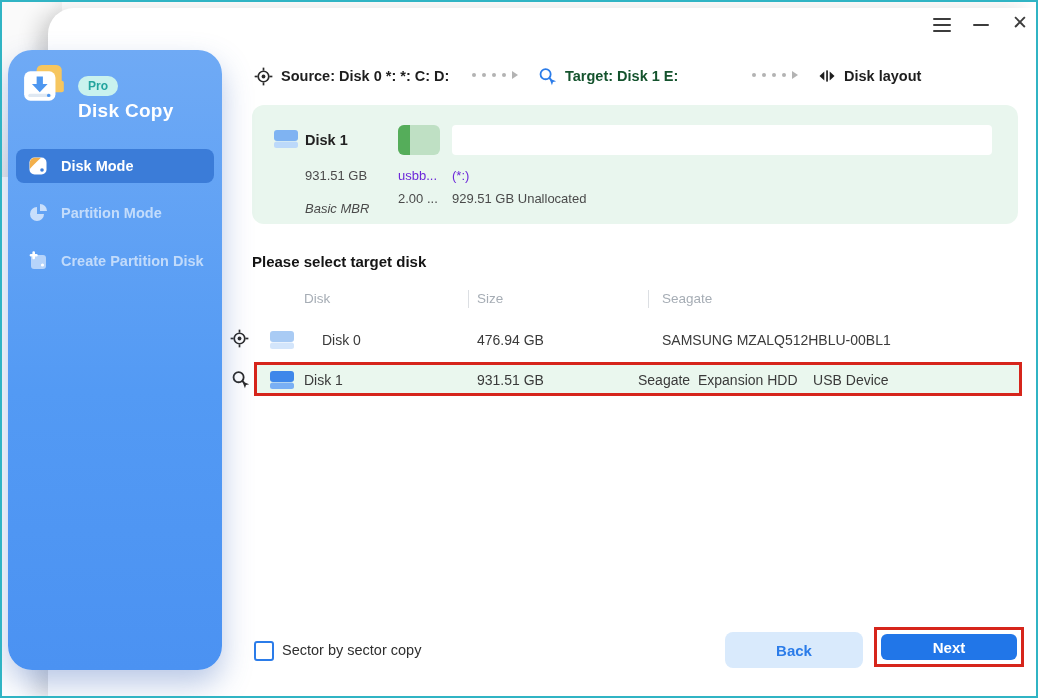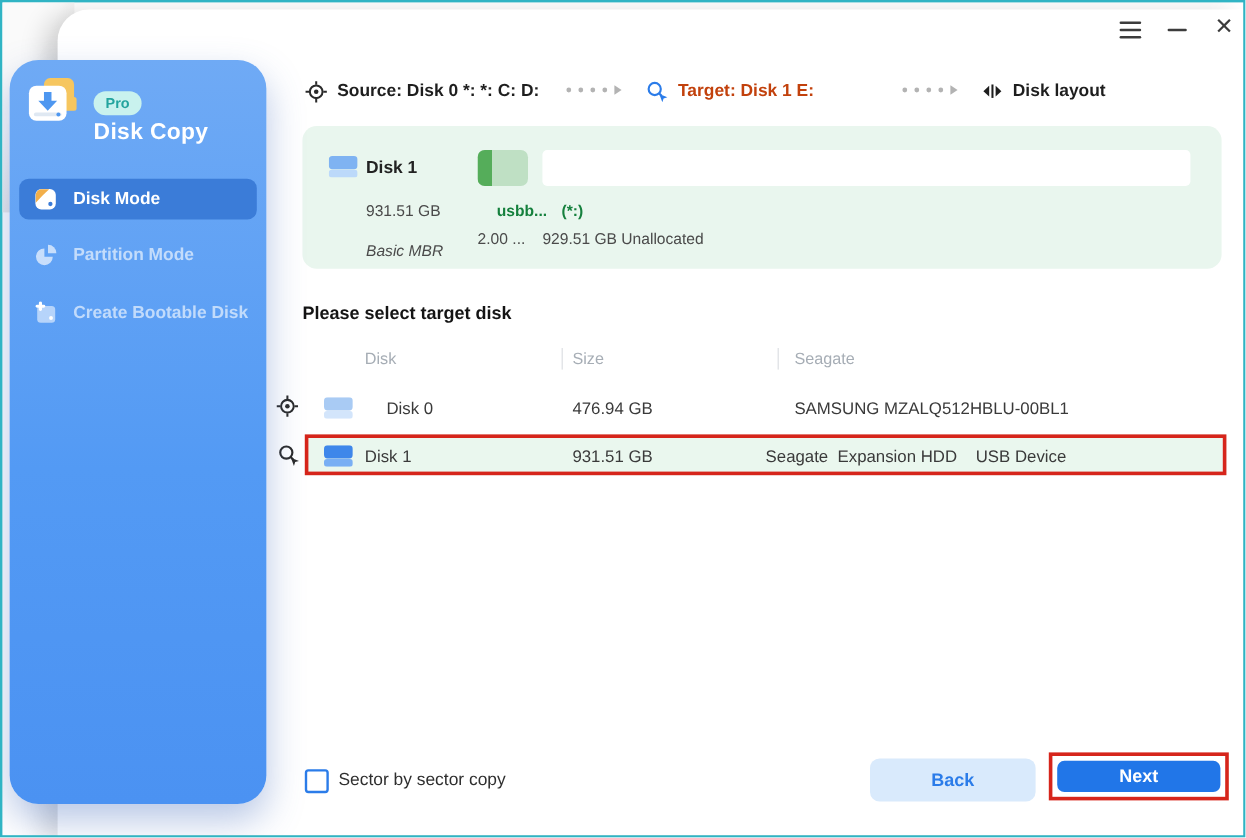--- a/index.html
+++ b/index.html
@@ -24,31 +24,31 @@
   .pro-badge{display:inline-block;background:#c9f2ee;color:#23a49e;font-size:12px;font-weight:bold;
     padding:3px 10px;border-radius:11px;margin-top:13px;}
   .app-title{color:#fff;font-size:19px;font-weight:bold;margin-top:4px;letter-spacing:.3px;}
   .nav-item{position:absolute;left:8px;width:198px;height:34px;display:flex;align-items:center;
     padding-left:12px;box-sizing:border-box;color:rgba(255,255,255,.62);font-weight:bold;
     font-size:14.5px;border-radius:8px;cursor:pointer;}
   .nav-item svg{margin-right:13px;flex:none;}
   .nav-item.active{background:#3b7cd8;color:#fff;}
   
   .step{position:absolute;display:flex;align-items:center;gap:8px;font-weight:bold;font-size:14.5px;color:#1e1e1e;height:20px;}
-  .step.blue{color:#c2410c;justify-content:space-between;}
+  .step.blue{color:#14532d;justify-content:space-between;}
   .dots{position:absolute;display:flex;align-items:center;gap:6px;}
   .dots i{width:4px;height:4px;border-radius:50%;background:#b3b3b3;}
   .dots .tri{width:0;height:0;border-left:6px solid #b3b3b3;border-top:4px solid transparent;
     border-bottom:4px solid transparent;border-radius:0;background:none;}
   
   .disk-panel{position:absolute;left:250px;top:103px;width:766px;height:119px;background:#e9f6ee;border-radius:12px;}
   .disk-panel .abs{position:absolute;}
   .p-name{font-weight:bold;font-size:14.5px;color:#222;}
   .p-txt{font-size:13px;color:#4a4a4a;}
-  .p-txt.strong{color:#15803d;font-weight:bold;margin-left:16px;}
+  .p-txt.strong{color:#6d28d9;font-weight:normal;}
   .bar-small{left:146px;top:20px;width:42px;height:30px;border-radius:6px;background:#bfe0c4;overflow:hidden;}
   .bar-small i{display:block;width:12px;height:100%;background:#55ad5a;}
   .bar-big{left:200px;top:20px;width:540px;height:30px;border-radius:4px;background:#fff;}
   
   .tbl-title{position:absolute;left:250px;top:251px;font-size:15px;font-weight:bold;color:#141414;}
   .col-h{position:absolute;top:289px;font-size:13.5px;color:#a6adb5;}
   .divider{position:absolute;top:288px;width:1px;height:18px;background:#dcdfe3;}
   .cell{position:absolute;font-size:14px;color:#3a3a3a;}
   .device{white-space:pre;}
   .marker{position:absolute;}
@@ -114,21 +114,21 @@
       <span>Partition Mode</span>
     </div>
 
     <div class="nav-item" style="top:194px;">
       <svg width="20" height="20" viewBox="0 0 20 20">
         <rect x="3" y="4" width="15" height="14" rx="3" fill="rgba(255,255,255,0.55)"></rect>
         <rect x="4.4" y="0.2" width="2.6" height="8" rx="1.2" fill="#ffffff"></rect>
         <rect x="1.7" y="2.9" width="8" height="2.6" rx="1.2" fill="#ffffff"></rect>
         <circle cx="14.5" cy="14" r="1.6" fill="#ffffff"></circle>
       </svg>
-      <span>Create Bootable Disk</span>
+      <span>Create Partition Disk</span>
     </div>
   </aside>
 
   <div class="step" style="left:252px;top:64px;">
     <svg width="19" height="19" viewBox="0 0 18 18">
       <circle cx="9" cy="9" r="5" fill="none" stroke="#2b2b2b" stroke-width="1.6"></circle>
       <circle cx="9" cy="9" r="1.8" fill="#2b2b2b"></circle>
       <g stroke="#2b2b2b" stroke-width="1.6">
         <line x1="9" y1="0.6" x2="9" y2="3.4"></line>
           <line x1="9" y1="14.6" x2="9" y2="17.4"></line>

